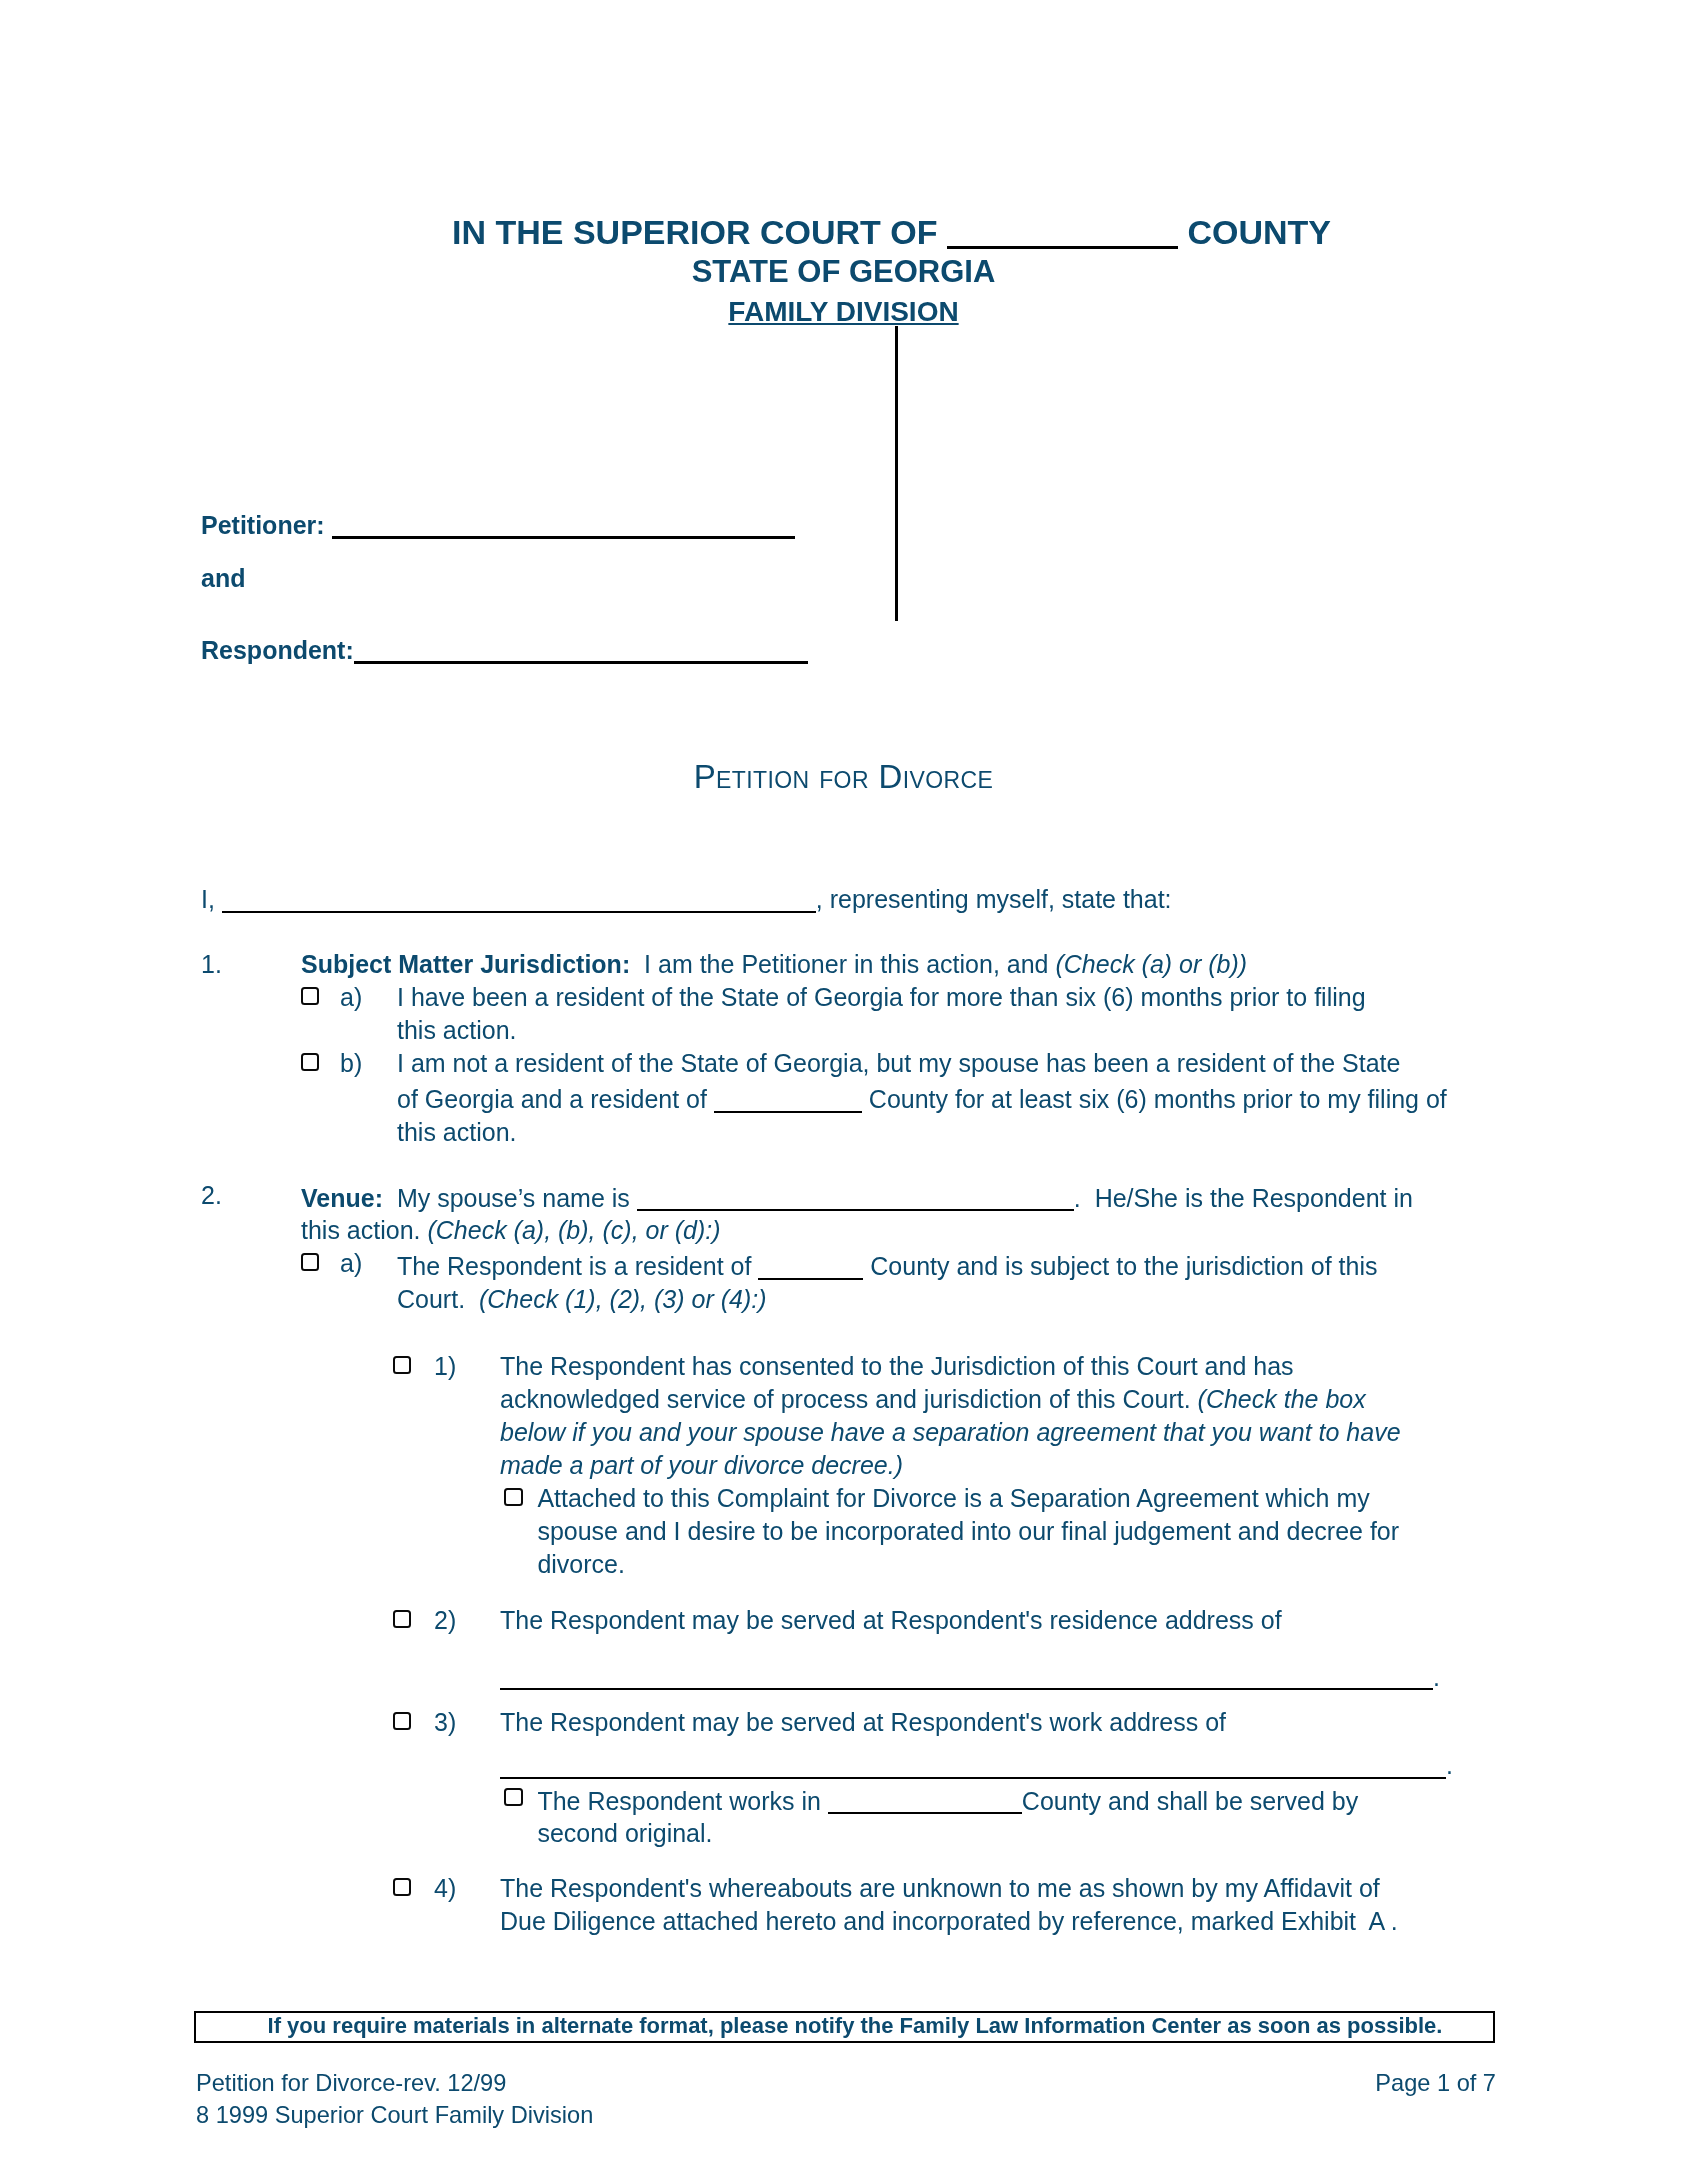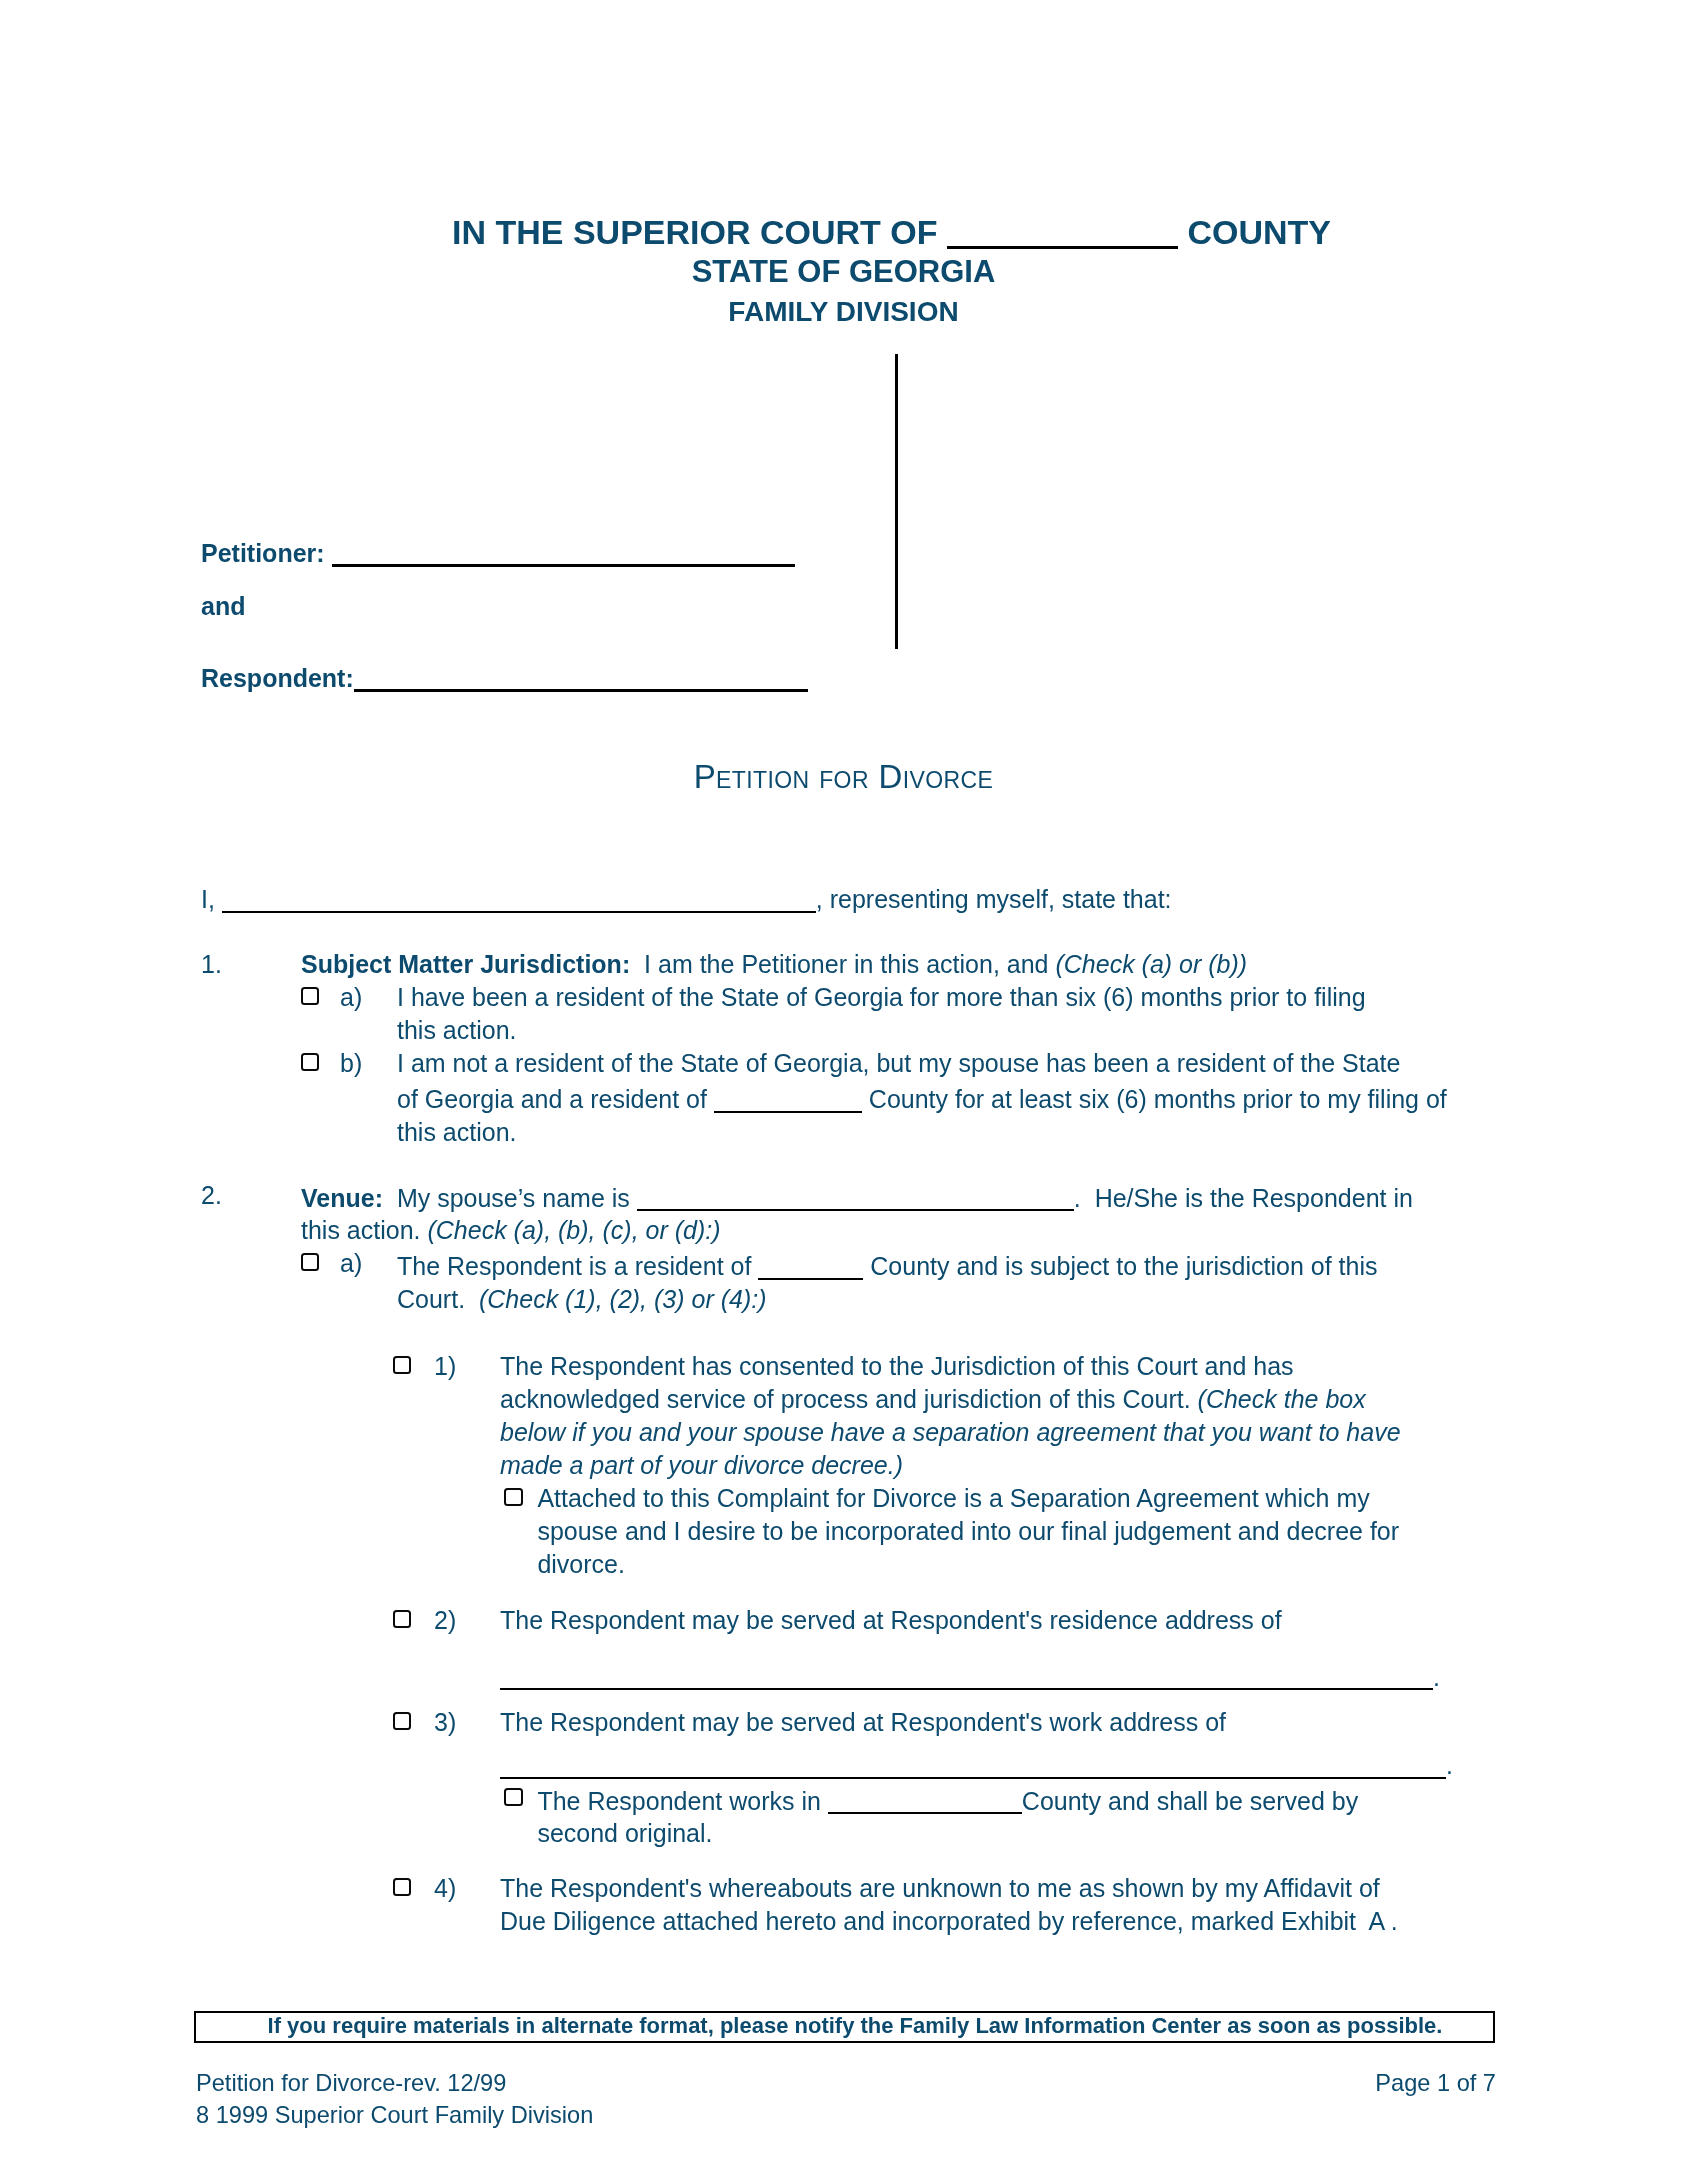--- a/index.html
+++ b/index.html
@@ -20,23 +20,23 @@
     height:1.02em;
     border-bottom:2.6px solid #000;
     position:relative;
     top:5.2px;
   }
   
   #hdr{position:absolute;top:206px;left:0;width:100%;text-align:center;font-weight:bold;}
   #hdr1{font-size:34px;line-height:40px;padding-left:96px;}
   #hdr1 .blank{border-bottom-width:3.5px;}
   #hdr2{font-size:31px;line-height:40px;}
-  #hdr3{font-size:28px;line-height:40px;}
+  #hdr3{font-size:28px;line-height:40px;text-decoration:underline;}
   
-  #caption{position:absolute;top:348px;left:201px;width:1310px;height:349px;font-size:25px;}
+  #caption{position:absolute;top:320px;left:201px;width:1310px;height:349px;font-size:25px;}
   .cap-row{position:absolute;left:0;line-height:30px;}
   .cap-row .bd{font-weight:bold;}
   #caption .blank{border-bottom-width:3.5px;}
   #cap-pet{top:185px;}
   #cap-and{top:243px;}
   #cap-resp{top:310px;}
   #vline{position:absolute;left:694px;top:6.1px;width:2.6px;height:295px;background:#000;}
   #cap-civil{position:absolute;left:749px;top:229px;line-height:30px;}
   
   #title{

